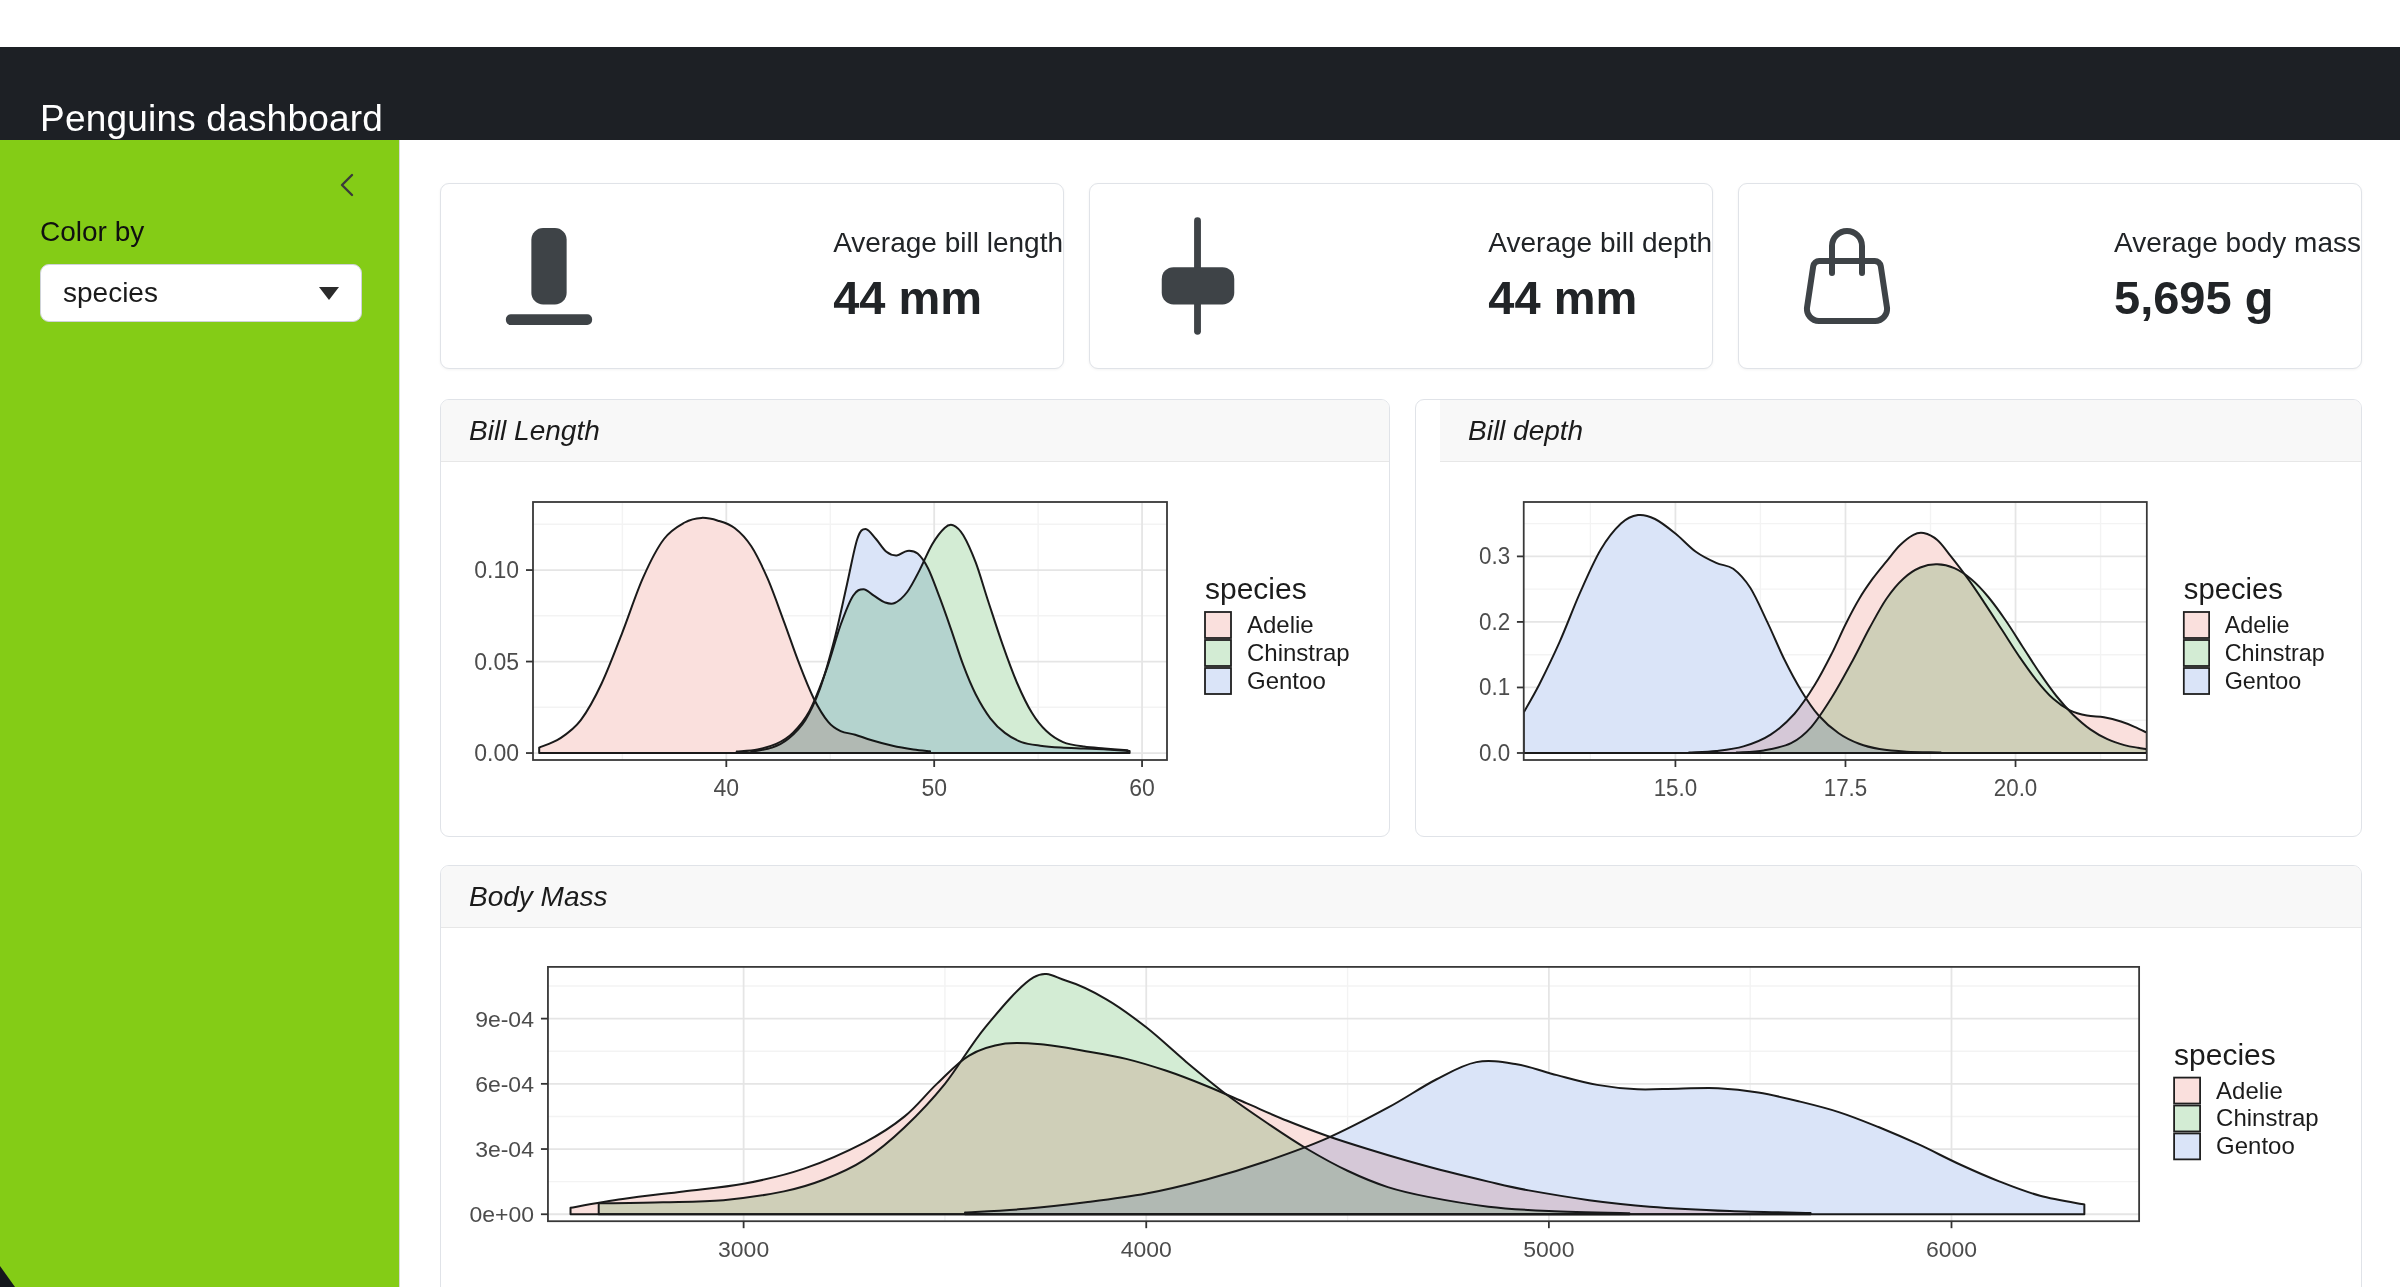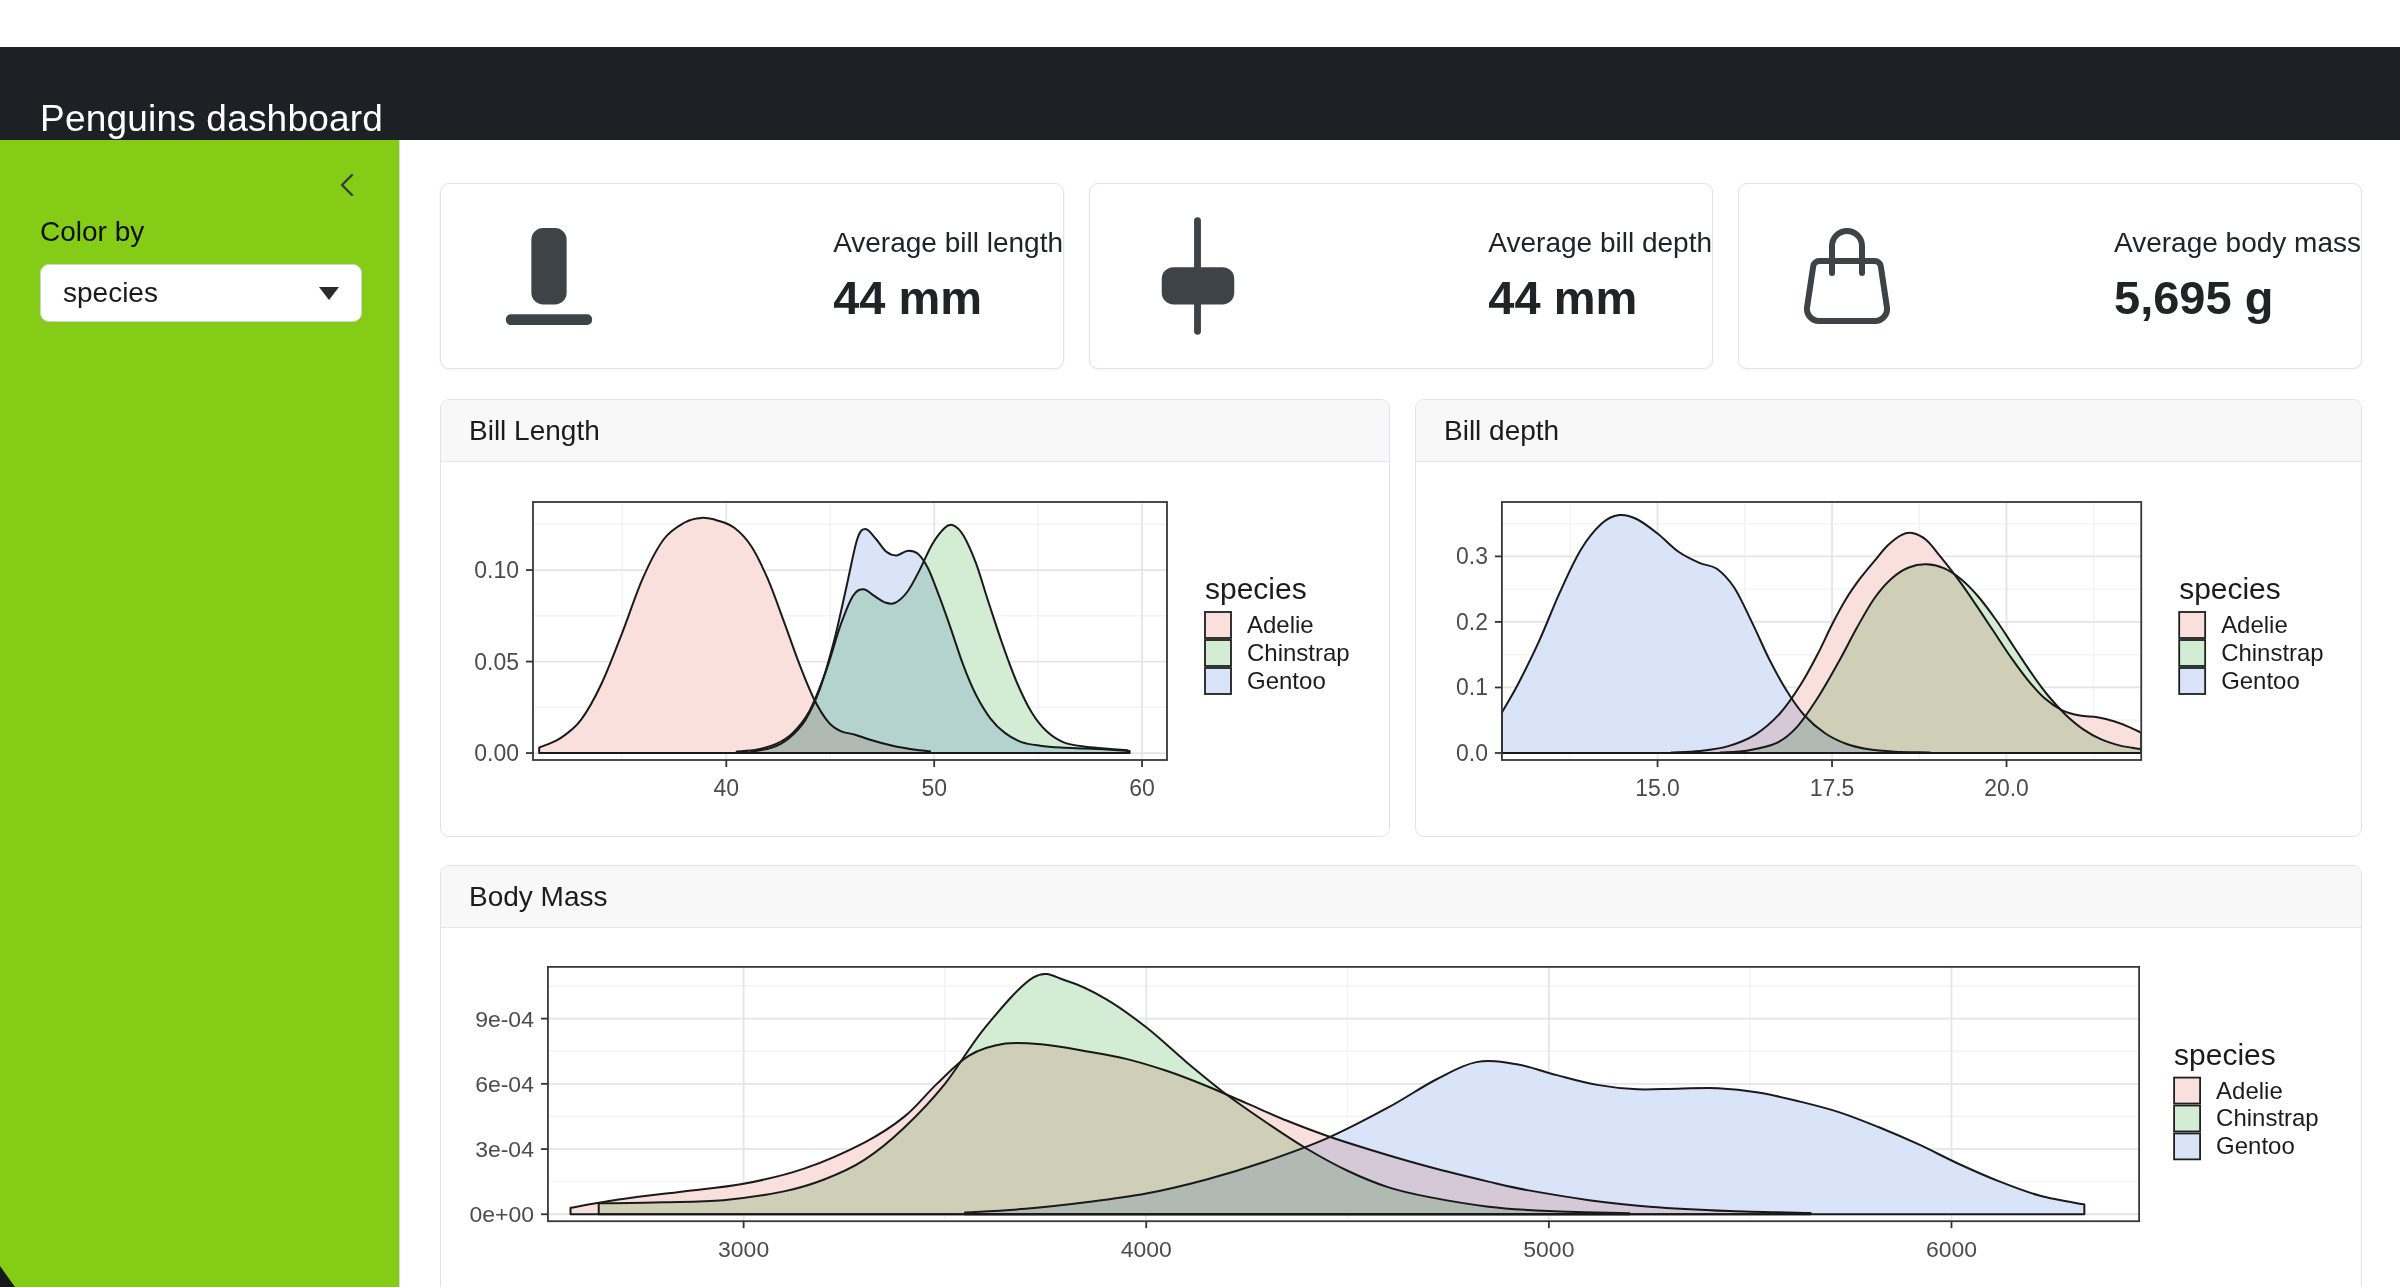--- a/index.html
+++ b/index.html
@@ -32,25 +32,25 @@
     padding-left:55px; gap:58px;justify-content:space-between; }
   .vb-icon { width:105px; height:118px; display:flex; align-items:center;
     justify-content:center; flex:none; }
   .vb-title { font-size:28px; color:#212427; }
   .vb-value { font-size:47px; font-weight:600; color:#212427; margin-top:11px; }
 
   .charts-row { display:flex; gap:25px; height:438px; margin-top:30px; }
   .chart-card { background:#fff; border:1px solid #e0e3e8; border-radius:9px;
     overflow:hidden; display:flex; flex-direction:column; }
   .cc-a { width:950px; flex:none; }
-  .cc-b { flex:1; }
+  .cc-b { flex:1;padding-left:24px; }
   .cc-full { margin-top:28px; height:434px; }
   .chart-header { height:62px; background:#f8f8f8; border-bottom:1px solid #e7e7e7;
     display:flex; align-items:center; padding-left:28px; flex:none; }
-  .chart-header span { font-size:28px; color:#1b1b1b; }
+  .chart-header span { font-size:28px; color:#1b1b1b;font-style:italic; }
   .chart-body { flex:1; position:relative; }
   .chart-body svg { position:absolute; inset:0; width:100%; height:100%; }
   svg text { font-family:"Liberation Sans","DejaVu Sans",sans-serif; }
 
   .cursor-artifact { position:fixed; left:0px; bottom:0px; width:15px; height:21px;
     background:#15181c; clip-path:polygon(0 0, 0 100%, 100% 100%); }
 </style>
 </head>
 <body>
 

